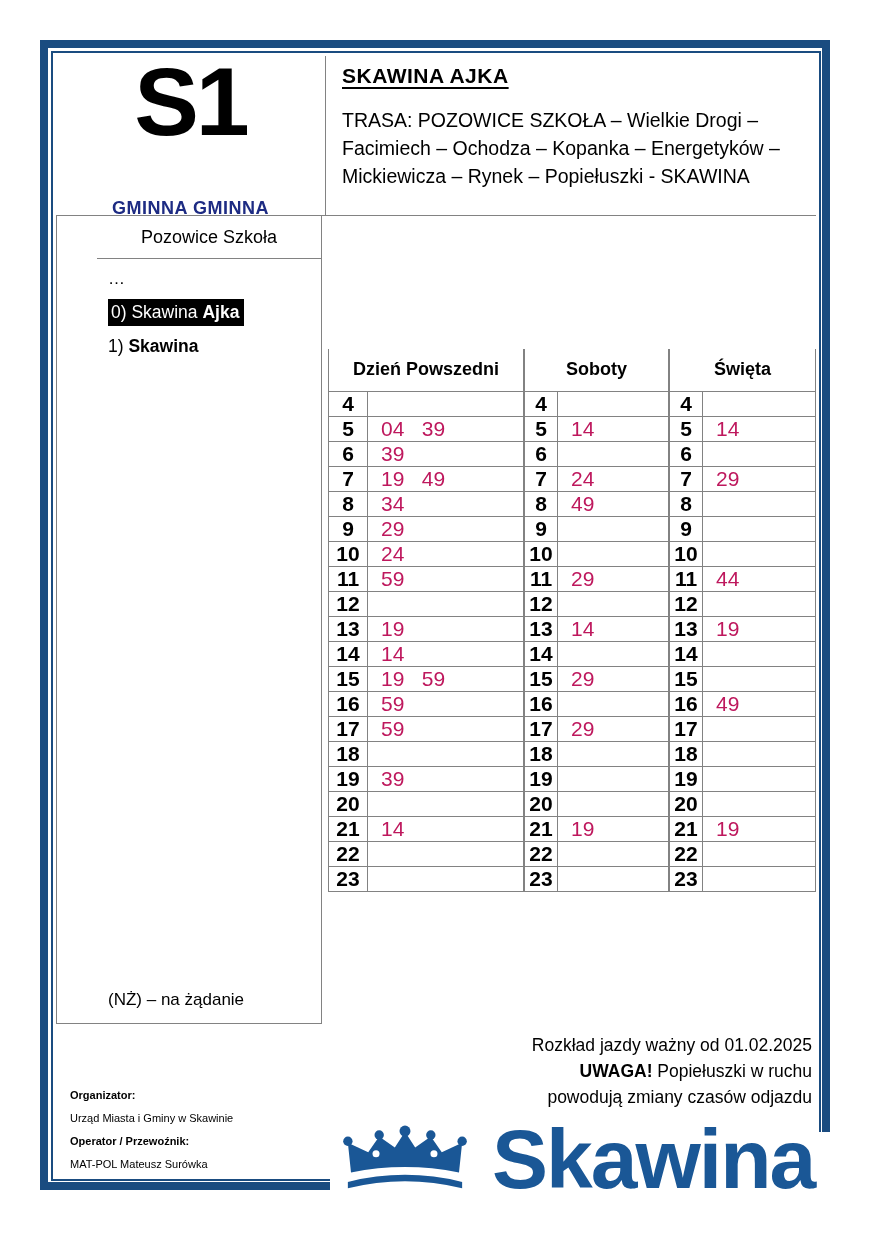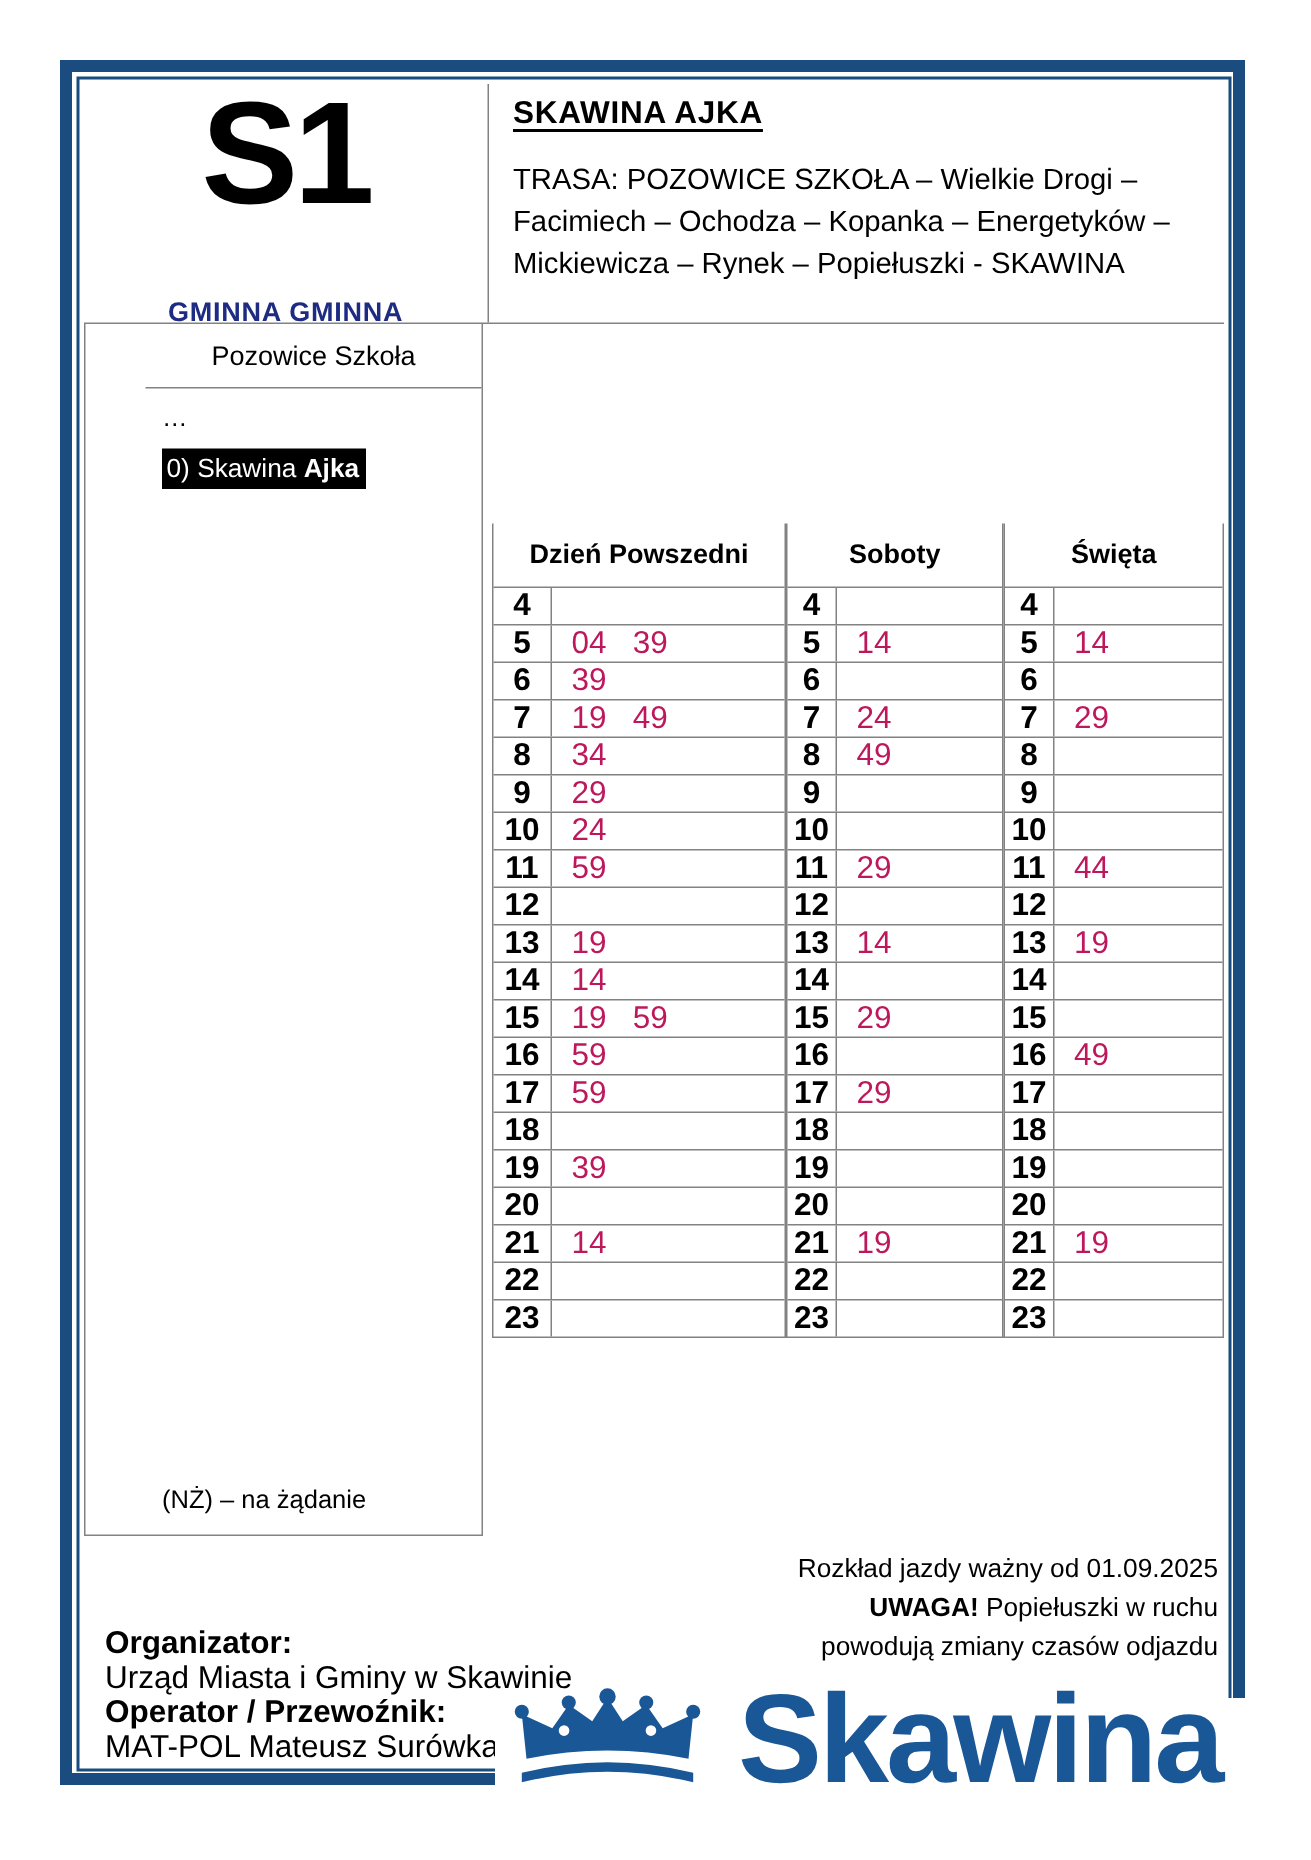--- a/index.html
+++ b/index.html
@@ -52,21 +52,21 @@
   .trow:last-child{border-bottom:none;}
   .hcell{width:33px; border-right:1px solid var(--grid); display:flex; align-items:center;
     justify-content:center; font-size:21px; font-weight:bold;}
   .section.s0 .hcell{width:39px;}
   .mcell{flex:1; display:flex; align-items:center; padding-left:13px; font-size:21px;
     white-space:pre; color:#be185d;}
 
   
   .footer-band{position:relative; height:154px;}
   .notice{position:absolute; top:8px; right:4px; text-align:right; font-size:17.5px; line-height:26px;}
-  .org{position:absolute; left:14px; top:60px; font-size:21px; line-height:23px;}
+  .org{position:absolute; left:14px; top:60px; font-size:11px; line-height:23px;}
   .b{font-weight:bold;}
 
   
   .logo{position:absolute; left:330px; top:1132px; width:524px; height:80px; background:#fff;
     z-index:3; display:flex; align-items:flex-start;}
   .logo svg{width:150px; height:72px; margin-top:-8px; flex:0 0 auto; color:var(--logo);}
   .wordmark{font-size:84px; font-weight:bold; color:var(--logo); line-height:84px;
     margin-top:-15px; margin-left:12px; letter-spacing:-2px; white-space:nowrap;}
 </style>
 </head>
@@ -94,20 +94,21 @@
       </div>
     </div>
 
     <div class="mid-band">
       <div class="stopcol">
         <div class="stopcol-header">Pozowice Szkoła</div>
         <div class="stopcol-body">
           <div class="ellipsis">…</div>
           <div id="stops-list">
               <div class="stop-item"><span class="hl"><span>0) Skawina </span><b>Ajka</b></span></div>
+              <div class="stop-item"><span><span>1) </span><b>Skawina</b></span></div>
             </div>
           <div class="footnote">(NŻ) – na żądanie</div>
         </div>
       </div>
       <div class="sections" id="sections">
           <div class="section s0">
             <div class="sec-head">Dzień Powszedni</div>
             <div class="sec-rows">
               <div class="trow">
                 <div class="hcell">4</div>
@@ -359,21 +360,21 @@
                 <div class="hcell">23</div>
                 <div class="mcell"></div>
               </div>
             </div>
           </div>
         </div>
     </div>
 
     <div class="footer-band">
       <div class="notice">
-        <div>Rozkład jazdy ważny od 01.09.2025</div>
+        <div>Rozkład jazdy ważny od 01.02.2025</div>
         <div><span class="b">UWAGA!</span><span> Popiełuszki w ruchu</span></div>
         <div>powodują zmiany czasów odjazdu</div>
       </div>
       <div class="org">
         <div class="b">Organizator:</div>
         <div>Urząd Miasta i Gminy w Skawinie</div>
         <div class="b">Operator / Przewoźnik:</div>
         <div>MAT-POL Mateusz Surówka</div>
       </div>
     </div>

